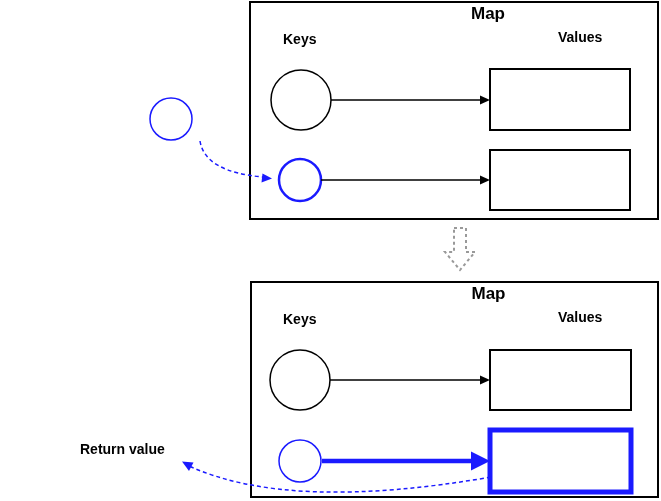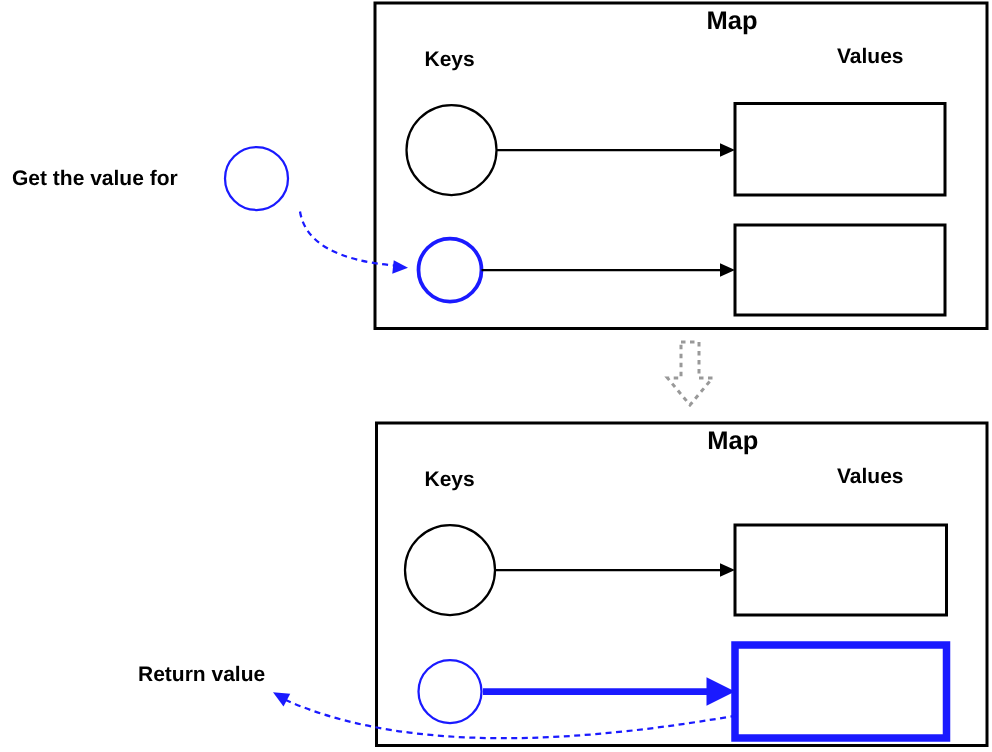--- a/index.html
+++ b/index.html
@@ -16,21 +16,21 @@
   .sblack { stroke:var(--black); fill:#ffffff; }
   .sblack-open { stroke:var(--black); fill:none; }
   .sblue  { stroke:var(--blue); fill:#ffffff; }
   .sblue-open { stroke:var(--blue); fill:none; }
   .fblack { fill:var(--black); stroke:none; }
   .fblue  { fill:var(--blue); stroke:none; }
   .dashed { stroke-dasharray:4 3; }
   .gray-arrow { stroke:var(--gray); fill:#ffffff; stroke-dasharray:3 3; }
   
   #get-value-label   { left:8px;   top:110px; }
-  #return-value-label{ left:92px;  top:441px; }
+  #return-value-label{ left:80px;  top:441px; }
   #top-map-title     { left:249px; top:5px;   width:410px; }
   #top-keys-label    { left:283px; top:31px; }
   #top-values-label  { left:558px; top:29px; }
   #bottom-map-title  { left:250px; top:285px; width:409px; }
   #bottom-keys-label { left:283px; top:311px; }
   #bottom-values-label{ left:558px; top:309px; }
 </style>
 </head>
 <body>
 
@@ -65,21 +65,20 @@
     <line x1="330" y1="380" x2="481" y2="380" class="sblack-open" stroke-width="1.5"></line>
     <polygon points="480,375.5 490,380 480,384.5" class="fblack"></polygon>
 
     <line x1="322" y1="461" x2="472" y2="461" class="sblue-open" stroke-width="4.5"></line>
     <polygon points="471,451.5 490,461 471,470.5" class="fblue"></polygon>
 
     <path d="M491,477 Q290,512 189,466" class="sblue-open dashed" stroke-width="1.5" fill="none"></path>
     <polygon points="182,461.5 193.5,462.5 189,471" class="fblue"></polygon>
   </svg>
 
-  <div class="label" id="get-value-label">Get the value for</div>
   <div class="label" id="return-value-label">Return value</div>
 
   <div class="title" id="top-map-title">Map</div>
   <div class="label" id="top-keys-label">Keys</div>
   <div class="label" id="top-values-label">Values</div>
 
   <div class="title" id="bottom-map-title">Map</div>
   <div class="label" id="bottom-keys-label">Keys</div>
   <div class="label" id="bottom-values-label">Values</div>
 </div>

